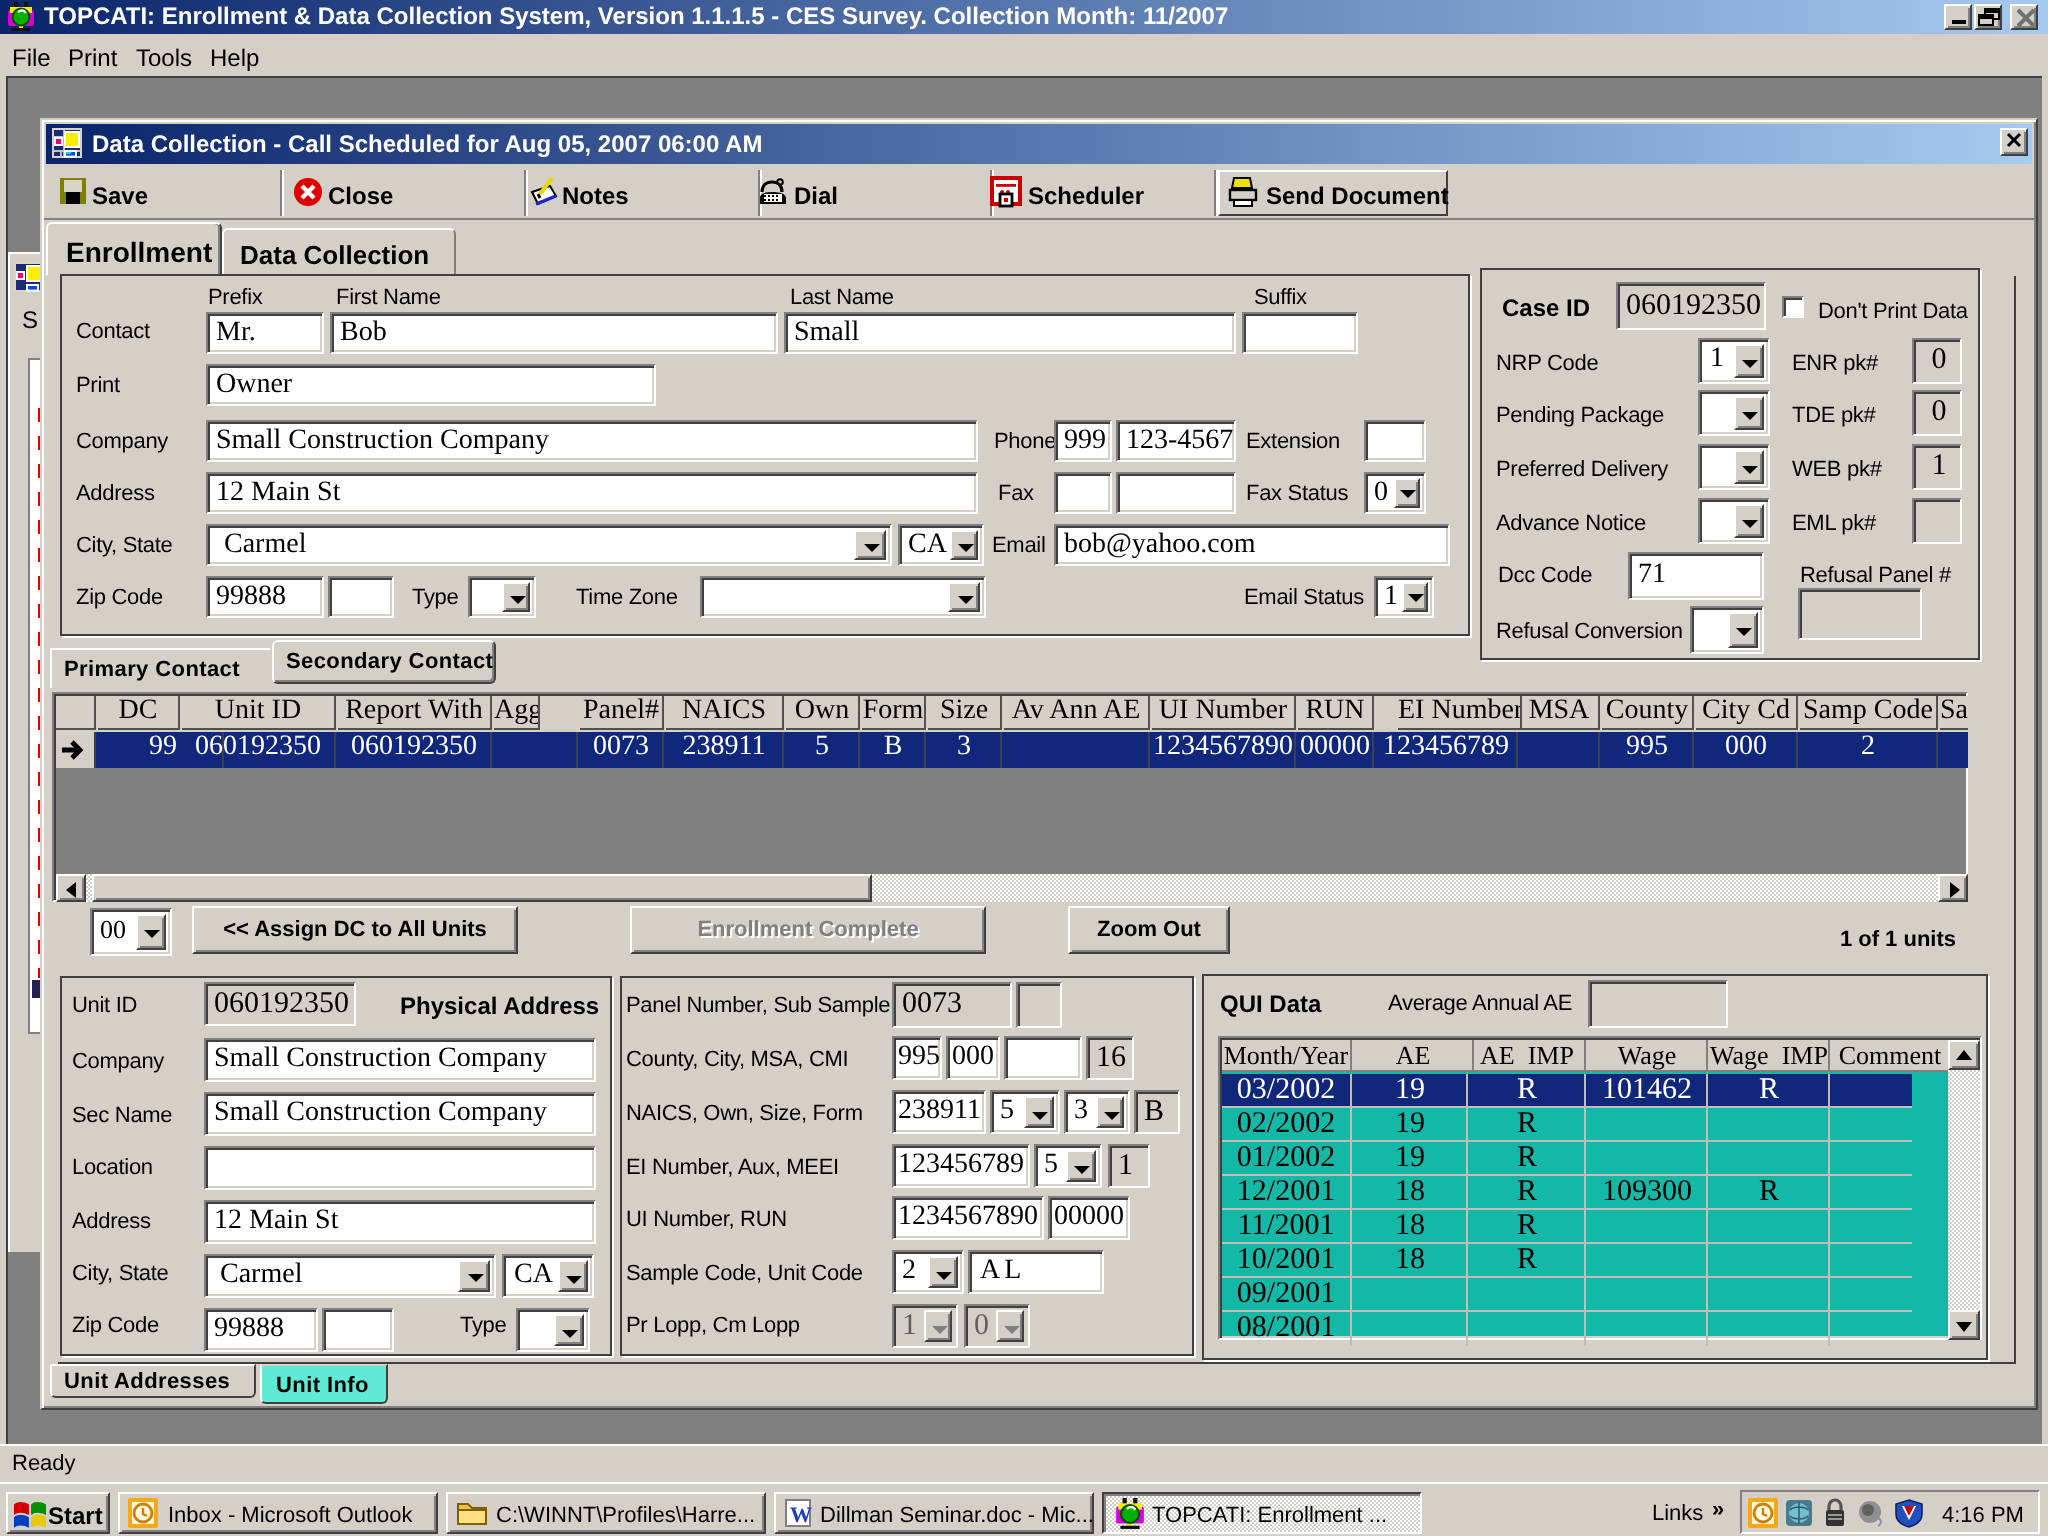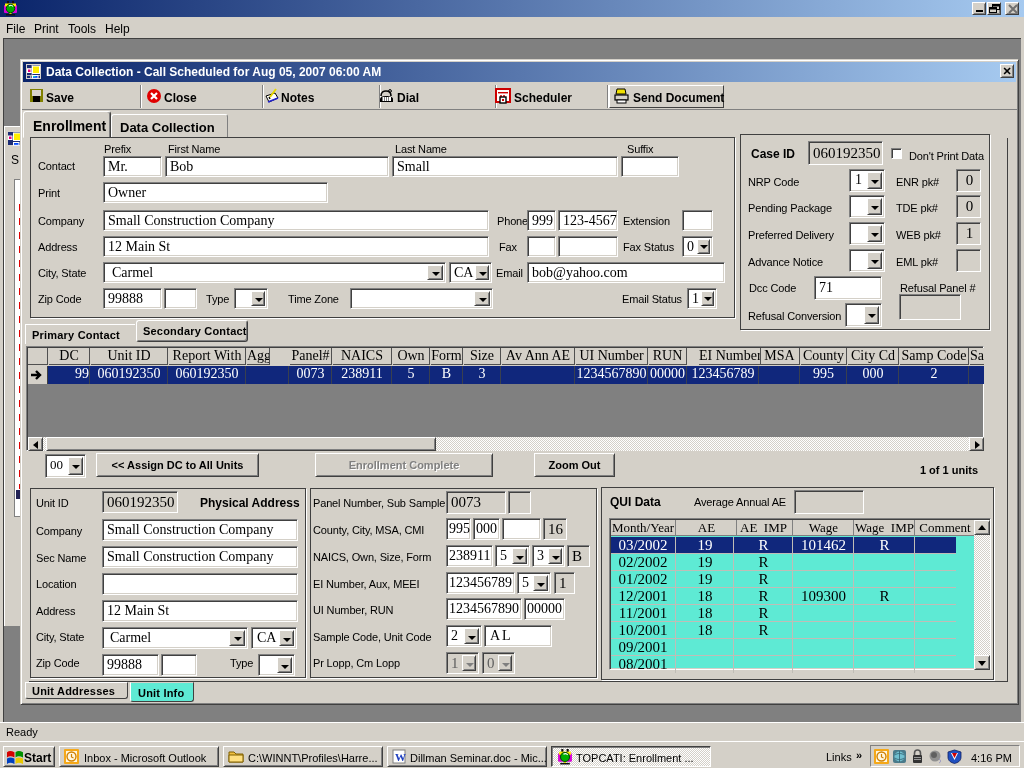--- a/index.html
+++ b/index.html
@@ -27,20 +27,21 @@
   <svg class="a" style="left:3px;top:1px" width="15" height="15" viewBox="0 0 15 15">
       <rect x="4" y="0" width="2" height="3" fill="#111"></rect>
       <rect x="9" y="0" width="2" height="3" fill="#111"></rect>
       <rect x="1" y="4" width="13" height="8" rx="1" fill="#d800d8"></rect>
       <rect x="2" y="2.5" width="11" height="3" fill="#ffee00"></rect>
       <rect x="6.5" y="11" width="2" height="3" fill="#ffee00"></rect>
       <rect x="3" y="13" width="9" height="1.5" fill="#111"></rect>
       <circle cx="7.5" cy="7.5" r="4.2" fill="#00b000" stroke="#005000"></circle>
       <path d="M6 5c1.5-1 3-1 4 .5" stroke="#fff" stroke-width="1.1" fill="none"></path>
     </svg>
+  <div class="a" style="left:22px;top:1px;font:bold 12px 'Liberation Sans',sans-serif;color:#fff">TOPCATI: Enrollment &amp; Data Collection System, Version 1.1.1.5 - CES Survey. Collection Month: 11/2007</div>
   <div class="btn" style="left:972px;top:2px;width:14px;height:13px">
       <span style="position:absolute;left:3px;bottom:2px;width:7px;height:2px;background:#000"></span>
     </div>
   <div class="btn" style="left:987px;top:2px;width:14px;height:13px">
       <svg width="12" height="11" viewBox="0 0 12 11" style="position:absolute;left:1px;top:1px">
         <rect x="3.5" y="0.5" width="7" height="5" fill="none" stroke="#000"></rect>
         <rect x="3.5" y="0.5" width="7" height="2" fill="#000"></rect>
         <rect x="0.5" y="3.5" width="7" height="5" fill="#d4d0c8" stroke="#000"></rect>
         <rect x="0.5" y="3.5" width="7" height="2" fill="#000"></rect>
       </svg>
@@ -293,21 +294,21 @@
     <span class="hc" style="left:548px;width:72px">UI Number</span>
     <span class="hc" style="left:621px;width:38px">RUN</span>
     <span class="hc" style="left:671px;width:62px">EI Number</span>
     <span class="hc" style="left:732px;width:40px">MSA</span>
     <span class="hc" style="left:773px;width:46px">County</span>
     <span class="hc" style="left:820px;width:51px">City Cd</span>
     <span class="hc" style="left:872px;width:69px">Samp Code</span>
     <span class="hc" style="left:942px;width:14px;border-right:none">Sa</span>
   </div>
   <div class="a" id="grow" style="left:1px;top:19px;width:956px;height:18px;background:#10277c;font:14px 'Liberation Serif',serif;color:#fff">
-    <span class="dc" style="left:21px;width:41px;text-align:right;padding-left:3px">99</span>
+    <span class="dc" style="left:21px;width:63px;text-align:center;padding-left:3px">99</span>
     <span class="dc" style="left:63px;width:77px">060192350</span>
     <span class="dc" style="left:141px;width:77px">060192350</span>
     <span class="dc" style="left:219px;width:42px"></span>
     <span class="dc" style="left:262px;width:42px">0073</span>
     <span class="dc" style="left:305px;width:59px">238911</span>
     <span class="dc" style="left:365px;width:37px">5</span>
     <span class="dc" style="left:403px;width:32px">B</span>
     <span class="dc" style="left:436px;width:37px">3</span>
     <span class="dc" style="left:474px;width:73px"></span>
     <span class="dc" style="left:548px;width:72px">1234567890</span>
@@ -413,21 +414,21 @@
       <span class="tri" style="left:3px;top:7px;border-top-color:#808080"></span>
     </span></div>
 <div class="fb" style="left:482px;top:652px;width:33px;height:22px;padding-top:2px;color:#606060">0<span class="ab" style="width:14px">
       <span class="tri" style="left:3px;top:7px;border-top-color:#808080"></span>
     </span></div>
 
 <div class="grp" id="quigrp" style="left:601px;top:487px;width:393px;height:193px"></div>
 <div class="blbl" style="left:610px;top:495px">QUI Data</div>
 <div class="lbl" style="left:694px;top:496px">Average Annual AE</div>
 <div class="fb" style="left:794px;top:490px;width:70px;height:24px"></div>
-<div class="a" style="left:609px;top:518px;width:382px;height:152px;background:#5eead4;border:1px solid;border-color:#808080 #fff #fff #808080;box-shadow:inset 1px 1px 0 #404040,inset -1px -1px 0 #d4d0c8">
+<div class="a" style="left:609px;top:518px;width:382px;height:152px;background:#14b8a6;border:1px solid;border-color:#808080 #fff #fff #808080;box-shadow:inset 1px 1px 0 #404040,inset -1px -1px 0 #d4d0c8">
   <div class="a" style="left:1px;top:1px;width:363px;height:16px;background:#d4d0c8;border-bottom:1px solid #808080;font:13px 'Liberation Serif',serif">
     <span class="qh" style="left:0;width:65px">Month/Year</span>
     <span class="qh" style="left:66px;width:60px">AE</span>
     <span class="qh" style="left:124px;width:58px">AE IMP</span>
     <span class="qh" style="left:183px;width:60px">Wage</span>
     <span class="qh" style="left:244px;width:60px">Wage IMP</span>
     <span class="qh" style="left:305px;width:58px;border-right:none">Comment</span>
   </div>
   <div id="quirows" class="a" style="left:1px;top:18px;width:363px;height:133px;font:15px 'Liberation Serif',serif">
     <div class="qr" style="top:0;background:#10277c;color:#fff">

